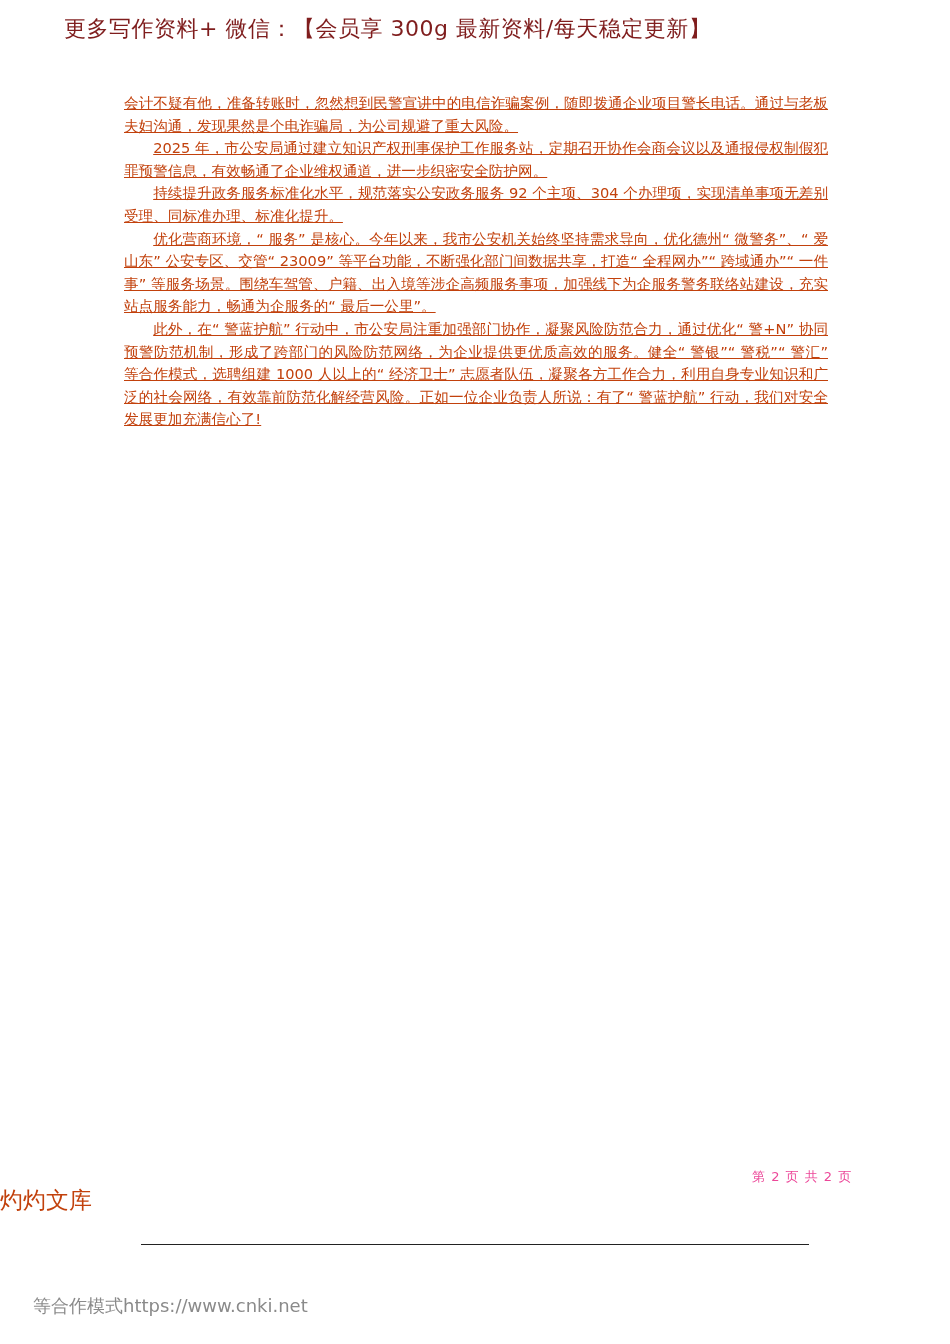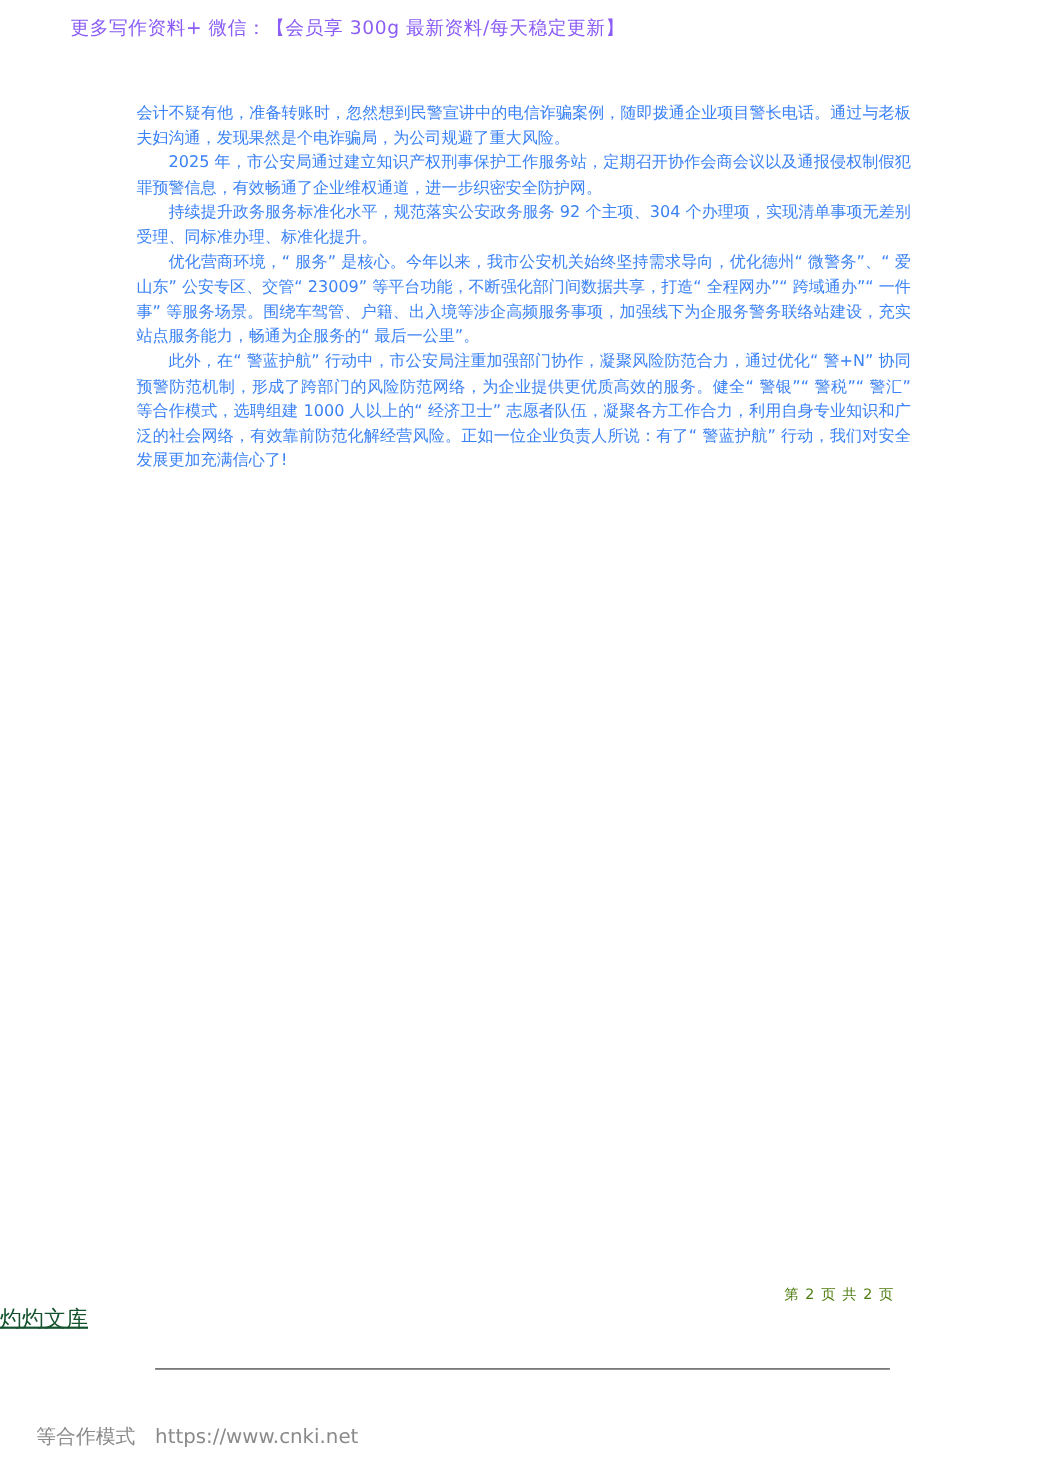--- a/index.html
+++ b/index.html
@@ -1,32 +1,32 @@
 <!DOCTYPE html>
 <html><head>
 <meta charset="utf-8">
 <style>
   html, body { margin: 0; padding: 0; background: #ffffff; }
   body { width: 950px; height: 1344px; position: relative; overflow: hidden;
          font-family: "DejaVu Sans", "Liberation Sans", sans-serif; color: #111; }
-  .promo { position: absolute; left: 64px; top: 14px; font-size: 17px; color: #8b5cf6;
+  .promo { position: absolute; left: 64px; top: 14px; font-size: 22px; color: #7f1d1d;
            letter-spacing: 0.5px; white-space: nowrap; }
   .body-text { position: absolute; left: 124px; top: 92px; width: 704px;
-               font-size: 14.6px; line-height: 22.6px; color: #3b82f6;
-               font-family: "DejaVu Sans", "Liberation Serif", sans-serif; }
+               font-size: 14.6px; line-height: 22.6px; color: #c2410c;
+               font-family: "DejaVu Sans", "Liberation Serif", sans-serif; text-decoration: underline; }
   .body-text p { margin: 0; text-align: justify; text-align-last: left; }
   .body-text p.indent { text-indent: 2em; }
-  .page-num { position: absolute; left: 713px; top: 1168px; font-size: 13px; color: #4d7c0f;
+  .page-num { position: absolute; left: 752px; top: 1168px; font-size: 13px; color: #ec4899;
               word-spacing: 2px; }
-  .brand { position: absolute; left: 0; top: 1185px; font-size: 20px; color: #14532d; text-decoration: underline; }
+  .brand { position: absolute; left: 0; top: 1185px; font-size: 23px; color: #c2410c; }
   .footer-rule { position: absolute; left: 141px; top: 1244px; width: 668px; height: 0;
                  border-top: 1px solid #222; }
   .cnki { position: absolute; left: 33px; top: 1294px; font-size: 18px; color: #8a8a8a;
           white-space: nowrap; }
-  .cnki .url { margin-left: 18px; }
+  .cnki .url { }
 </style>
 </head>
 <body>
 
 <div class="promo">更多写作资料+ 微信：【会员享 300g 最新资料/每天稳定更新】</div>
 
 <div class="body-text">
   <p>会计不疑有他，准备转账时，忽然想到民警宣讲中的电信诈骗案例，随即拨通企业项目警长电话。通过与老板夫妇沟通，发现果然是个电诈骗局，为公司规避了重大风险。</p>
   <p class="indent">2025 年，市公安局通过建立知识产权刑事保护工作服务站，定期召开协作会商会议以及通报侵权制假犯罪预警信息，有效畅通了企业维权通道，进一步织密安全防护网。</p>
   <p class="indent">持续提升政务服务标准化水平，规范落实公安政务服务 92 个主项、304 个办理项，实现清单事项无差别受理、同标准办理、标准化提升。</p>

